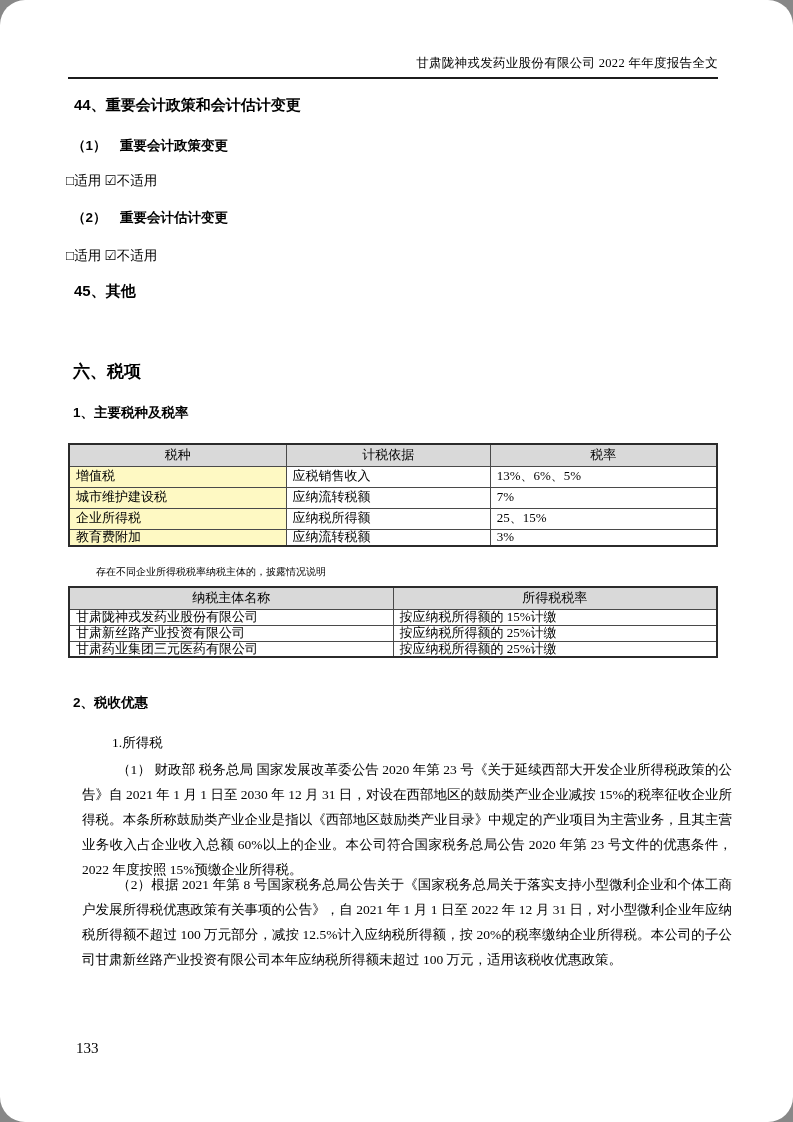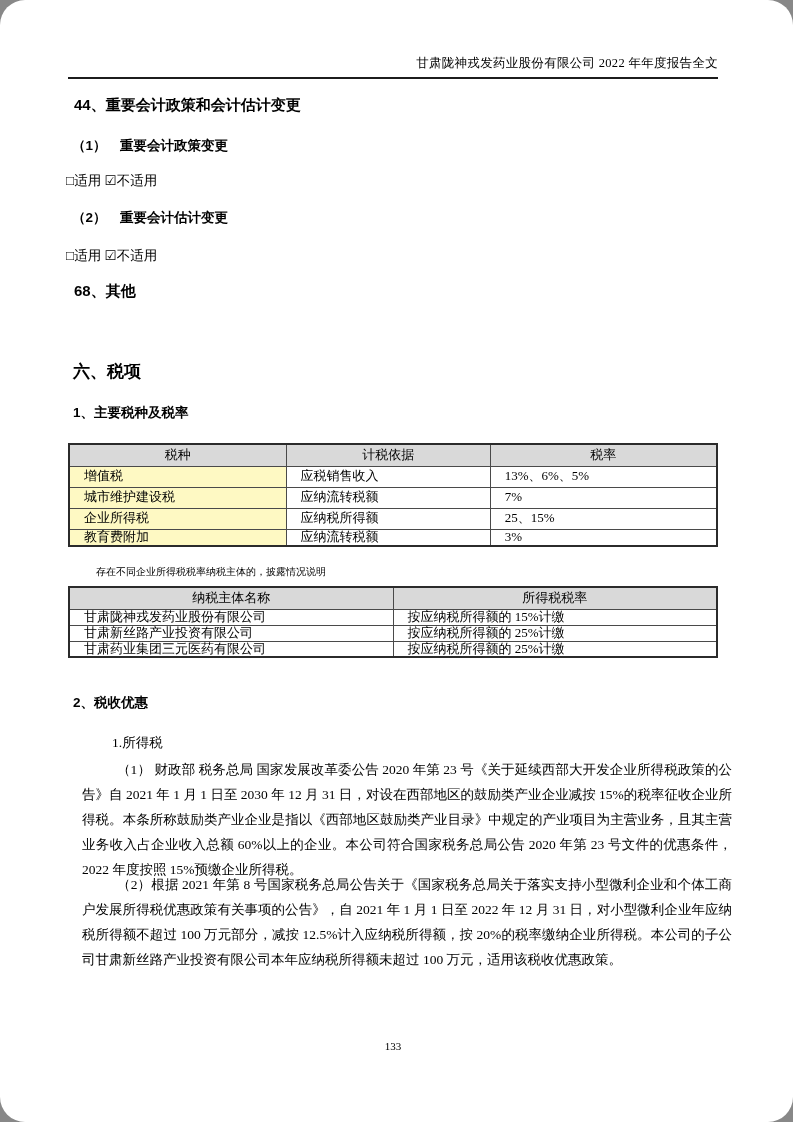--- a/index.html
+++ b/index.html
@@ -18,38 +18,38 @@
   .heading { font-family:"Liberation Sans","DejaVu Sans",sans-serif; font-weight:700; }
   .h-lv1 { font-size:15px;text-align:center; }
   .h-lv2 { font-size:13.5px; }
   .h-big { font-size:17px; }
 
   .body-text { font-size:13.5px; }
 
   table.doc-table { border-collapse:collapse; table-layout:fixed; width:650px; border:2px solid #2b2b2b; }
   table.doc-table th, table.doc-table td {
     border:1px solid #4a4a4a; font-size:13px; font-weight:normal;
-    padding:0 14px; vertical-align:middle; line-height:1.15;
+    padding:0 6px; vertical-align:middle; line-height:1.15;
     overflow:hidden; white-space:nowrap;
   }
   table.doc-table th { background:#d9d9d9; text-align:center; }
   td.shade { background:#fef9c3; }
   tr.r-head { height:22px; }
   tr.r-tall { height:21px; }
   tr.r-short { height:17px; }
   tr.r-slim { height:16px; }
 
   .note-line { font-size:10px;margin-left:24px; }
 
   .para {
     left:82px; width:650px; font-size:13.5px; line-height:25px;
     text-align:justify; text-indent:35px;
   }
 
-  .page-number { top:1040px; left:68px; width:650px; text-align:center; font-size:11px; }
+  .page-number { top:1040px; left:76px; width:650px; text-align:left; font-size:15px; }
 </style>
 </head>
 <body>
 
 <div class="page">
 
   <div class="abs doc-header">
     <span>甘肃陇神戎发药业股份有限公司 2022 年年度报告全文</span>
   </div>
   <div class="abs header-rule"></div>
@@ -57,21 +57,21 @@
   <div class="abs heading h-lv1" style="top:96px; left:74px;">44、重要会计政策和会计估计变更</div>
 
   <div class="abs heading h-lv2" style="top:137px; left:72px;">（1）　重要会计政策变更</div>
 
   <div class="abs body-text" style="top:172px; left:66px;">□适用 ☑不适用</div>
 
   <div class="abs heading h-lv2" style="top:209px; left:72px;">（2）　重要会计估计变更</div>
 
   <div class="abs body-text" style="top:247px; left:66px;">□适用 ☑不适用</div>
 
-  <div class="abs heading h-lv1" style="top:282px; left:74px;">68、其他</div>
+  <div class="abs heading h-lv1" style="top:282px; left:74px;">45、其他</div>
 
   <div class="abs heading h-big" style="top:360px; left:73px;">六、税项</div>
 
   <div class="abs heading h-lv2" style="top:404px; left:73px;">1、主要税种及税率</div>
 
   <table class="abs doc-table" style="top:443px; left:68px;">
     <colgroup>
         <col style="width:33.5%">
         <col style="width:31.5%">
         <col style="width:35%">

